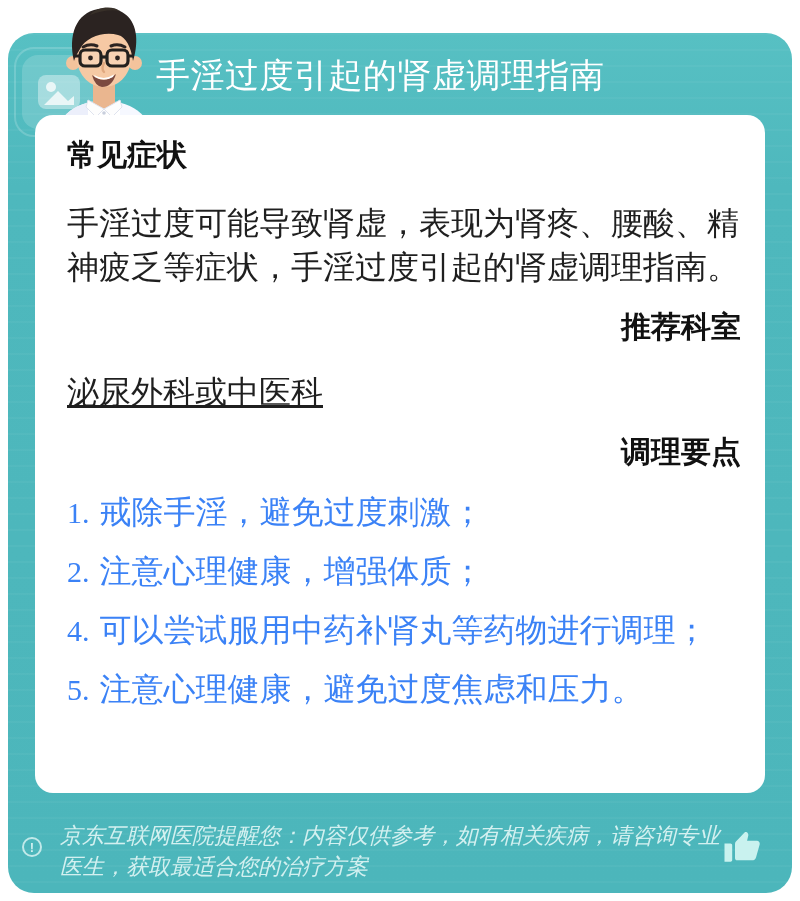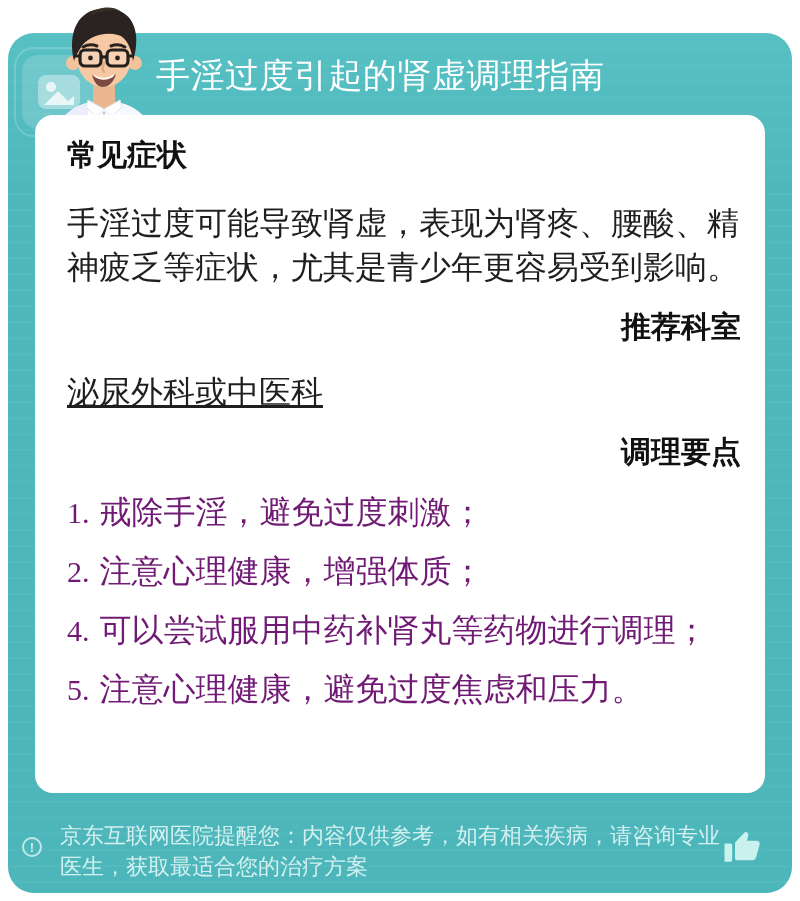--- a/index.html
+++ b/index.html
@@ -44,33 +44,33 @@
   .card {
     position:absolute; left:27px; top:82px; width:730px; height:678px;
     background:#ffffff; border-radius:18px; z-index:4;
     padding:23px 24px 0 32px; overflow:hidden;
   }
   .card h2 { font-size:30px; line-height:34px; font-weight:700; color:#111111; }
   .card .para { font-size:32px; line-height:44px; color:#1f1f1f; margin-top:29px; }
   .card h2 + .para.single { margin-top:26px;text-decoration:underline; }
   .card .h-sec { margin-top:21px;text-align:right; }
   .card ol.points { list-style:none; margin-top:24px; }
-  .card ol.points li { font-size:32px; line-height:38px; color:#701a75; margin-bottom:20px; white-space:nowrap; }
+  .card ol.points li { font-size:32px; line-height:38px; color:#3b82f6; margin-bottom:20px; white-space:nowrap; }
   .card ol.points .num { font-family:"Liberation Serif","DejaVu Serif",serif; font-size:30px; margin-right:10px; }
 
   
   .footer { position:absolute; left:0; top:784px; width:784px; height:76px; z-index:1; }
   .info-ic {
     position:absolute; left:14px; top:20px; width:20px; height:20px;
     border:2px solid rgba(232,249,248,0.75); border-radius:50%;
     color:rgba(232,249,248,0.85); font-size:13px; line-height:17px; text-align:center; font-weight:700;
   }
   .disclaimer {
     position:absolute; left:52px; top:3px; width:664px;
-    color:rgba(230,248,247,0.88); font-size:22px; line-height:31px;
+    color:rgba(230,248,247,0.88); font-size:22px; line-height:31px;font-style:italic;
   }
   .thumb-btn { position:absolute; left:713px; top:8px; width:42px; height:42px; cursor:pointer; }
 </style>
 </head>
 <body>
 
 <div class="stage">
 
   <div class="teal-panel">
 
@@ -118,21 +118,21 @@
       <path d="M70 58 q-3 6 0 9" stroke="#e0a87f" stroke-width="2.4" fill="none" stroke-linecap="round"></path>
 
       <path d="M58 70 Q70 80 82 69 Q78 82 68 82 Q61 81 58 70 Z" fill="#7c4a40"></path>
       <path d="M60 70 Q70 76 80 69.5 L79 72 Q70 77 61 72 Z" fill="#ffffff"></path>
     </svg>
 
     <div class="hdr-title">手淫过度引起的肾虚调理指南</div>
 
     <div class="card">
       <h2>常见症状</h2>
-      <div class="para">手淫过度可能导致肾虚，表现为肾疼、腰酸、精神疲乏等症状，尤其是青少年更容易受到影响。</div>
+      <div class="para">手淫过度可能导致肾虚，表现为肾疼、腰酸、精神疲乏等症状，手淫过度引起的肾虚调理指南。</div>
 
       <h2 class="h-sec">推荐科室</h2>
       <div class="para single">泌尿外科或中医科</div>
 
       <h2 class="h-sec">调理要点</h2>
       <ol class="points">
         <li>
           <span class="num">1.</span><span>戒除手淫，避免过度刺激；</span>
         </li>
         <li>

